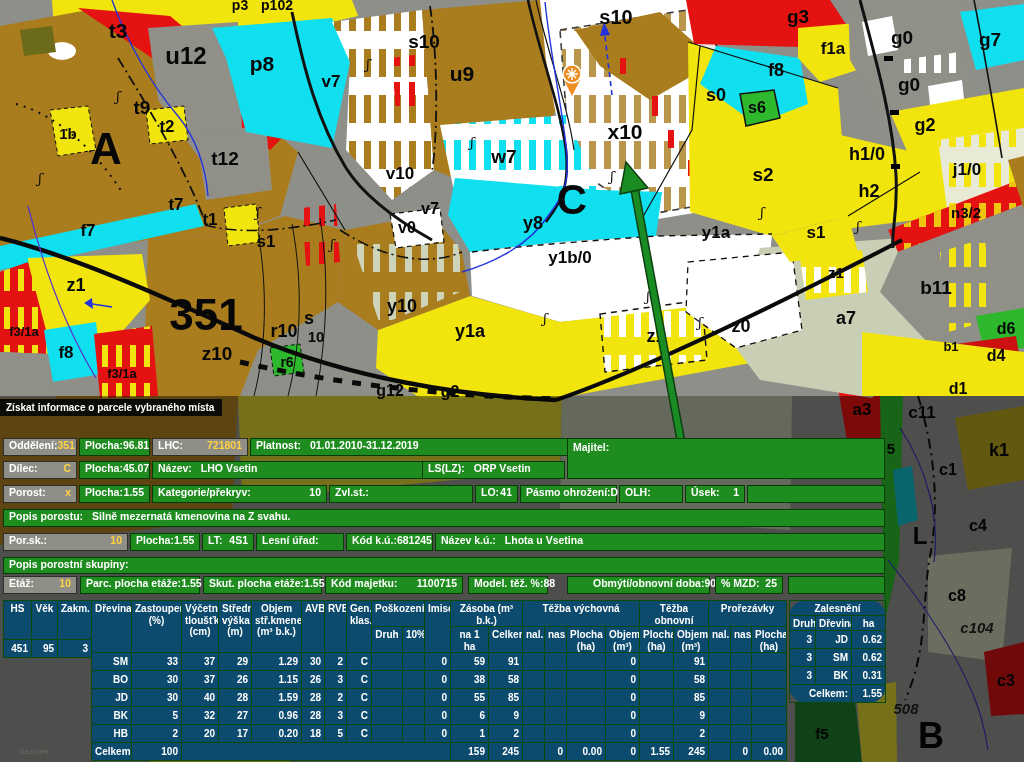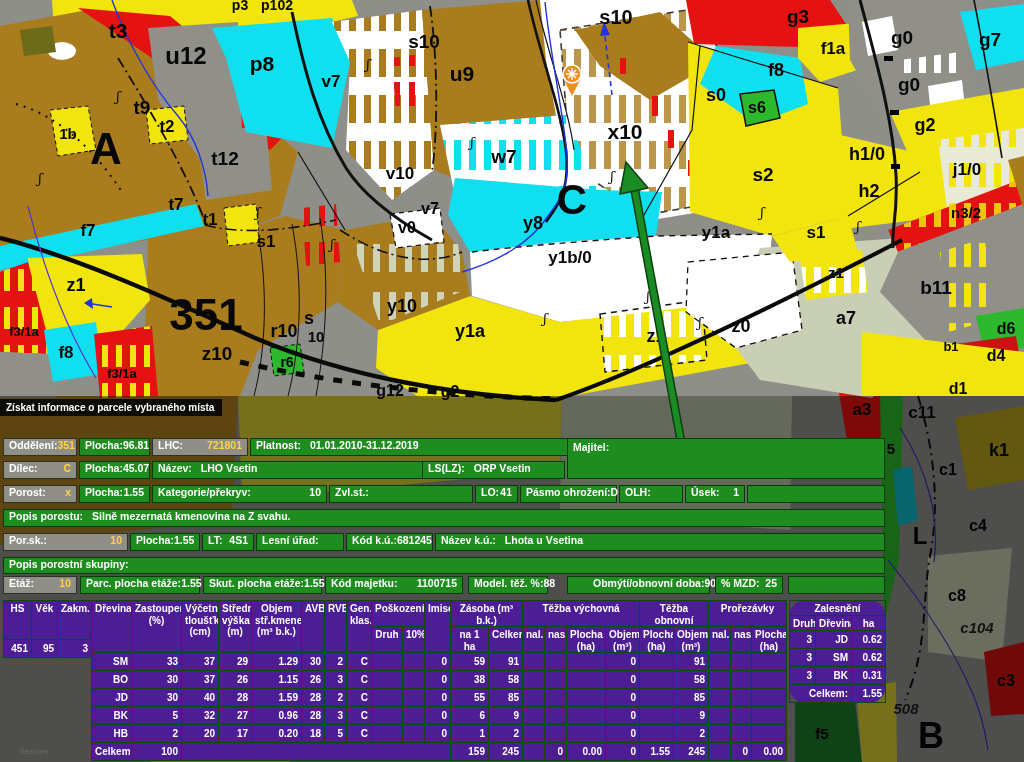--- a/index.html
+++ b/index.html
@@ -21,21 +21,21 @@
            white-space:nowrap;}
   .pbox{position:absolute;display:flex;justify-content:space-between;align-items:flex-start;
         padding:0 5px;box-sizing:border-box;font-size:10.5px;}
   .pbox.green{background:#1f8c1f;border:1px solid #053c05;}
   .pbox.gray{background:#8f8f88;border:1px solid #2e2e2a;}
   .pbox .plabel{color:#fff;white-space:nowrap;}
   .pbox .pval{color:#fff;white-space:nowrap;}
   .pbox.gray .pval{color:#ffd23f;}
   .pbox.vl{justify-content:flex-start;gap:9px;}
   .pbox.top{align-items:flex-start;padding-top:2px;}
-  table{position:absolute;border-collapse:collapse;table-layout:fixed;background:#4c1d95;
+  table{position:absolute;border-collapse:collapse;table-layout:fixed;background:#0c4a6e;
         color:#fff;font-size:10px;font-weight:bold;border:1px solid #032b03;}
   th,td{border:1px solid #0a4b0a;padding:0 3px;overflow:hidden;}
   th{text-align:center;white-space:pre-line;line-height:1.15;vertical-align:top;padding-top:2px;}
   td{text-align:right;height:17px;line-height:17px;white-space:nowrap;}
   #hs-table{left:3px;top:600px;width:88px;}
   #main-table{left:91px;top:600px;width:695px;}
   #zal-table{left:789px;top:600px;width:96px;border-radius:17px;}
   #hs-table th{height:36px;}
   tr.h1 th{height:12px;}
 </style>

